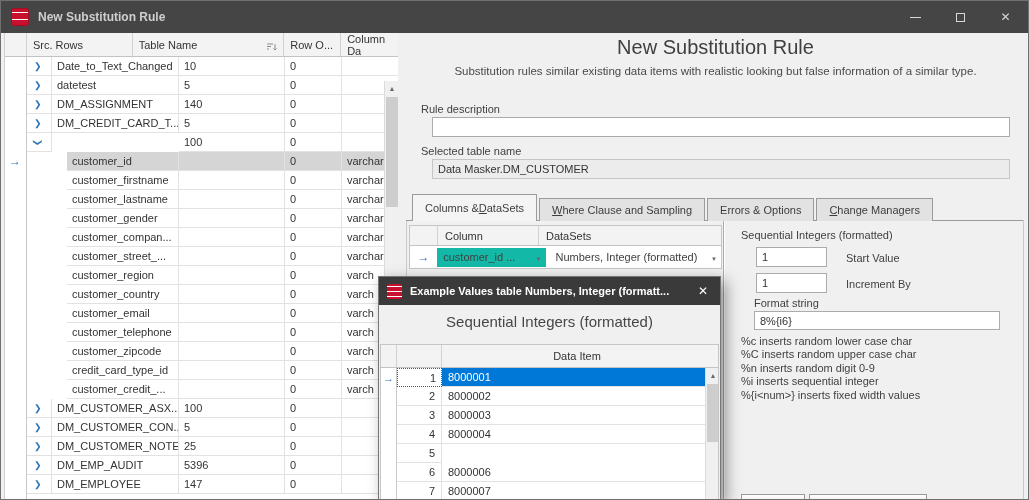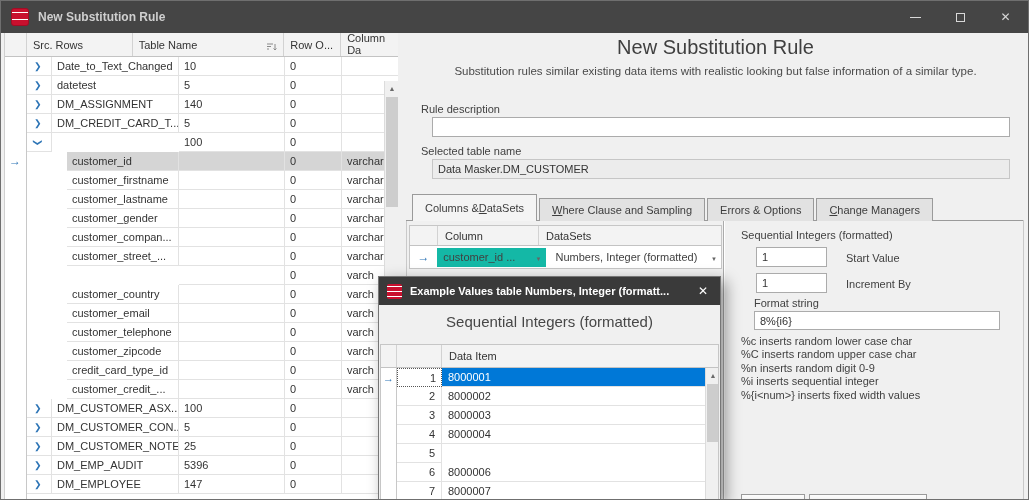--- a/index.html
+++ b/index.html
@@ -17,21 +17,21 @@
   .glyph-max { width:9px; height:9px; border:1px solid #d8d8d8; display:inline-block; }
 
   
   .lgrid { position:absolute; left:3px; top:32px; width:394px; height:468px; background:#fff; border-left:1px solid #d0d0d0; font-size:11px; color:#333; }
   .lg-header { position:absolute; left:0; top:0; width:100%; height:24px; background:#f3f3f3; border-bottom:1px solid #c3c3c3; display:flex; }
   .lg-header .hc { border-right:1px solid #d2d2d2; display:flex; align-items:center; padding-left:6px; color:#333; position:relative; }
   .hc.c-gut { width:22px; padding-left:0; }
   .hc.c-name { width:152px; }
   .hc.c-src { width:106px; }
   .hc.c-rowo { width:57px; }
-  .hc.c-cold { width:57px; border-right:none;align-items:flex-end; }
+  .hc.c-cold { width:57px; border-right:none; }
   .sort-ic { position:absolute; right:6px; top:8px; }
 
   .lg-body { position:absolute; left:0; top:24px; width:100%; height:444px; overflow:hidden; }
   .lg-gutter { position:absolute; left:0; top:0; width:22px; height:444px; border-right:1px solid #c8c8c8; background:#fff; }
   .rowptr { position:absolute; left:4px; color:#2e75b6; font-weight:bold; font-size:12px; }
   .rowptr::after { content:"\2192"; }
 
   .lrow { position:absolute; left:22px; width:372px; height:19px; }
   .lrow .cell { position:absolute; top:0; height:19px; border-bottom:1px solid #e2e2e2; border-right:1px solid #e2e2e2; display:flex; align-items:center; padding-left:5px; white-space:nowrap; overflow:hidden; background:#fff; }
   .lrow.sel .cell { background:#d5d5d5; }
@@ -102,21 +102,21 @@
   .popup { position:absolute; left:377px; top:275px; width:343px; height:225px; background:#f0f0f0; border:1px solid #767676; box-shadow:5px 5px 14px rgba(0,0,0,.4); z-index:10; }
   .p-titlebar { position:absolute; left:0; top:0; width:100%; height:28px; background:#3a3a3a; display:flex; align-items:center; }
   .p-icon { width:15px; height:15px; margin:0 8px 0 8px; border-radius:2px;
     background:repeating-linear-gradient(#c8102e 0 2px,#ffffff 2px 3px,#c8102e 3px 5px); background-color:#c8102e; }
   .p-title { color:#fff; font-size:11px; font-weight:bold; flex:1; white-space:nowrap; overflow:hidden; }
   .p-close { width:34px; height:28px; color:#fff; font-size:12px; display:flex; align-items:center; justify-content:center; }
   .p-heading { position:absolute; left:0; top:36px; width:100%; text-align:center; font-size:15px; color:#474747; }
 
   .pgrid { position:absolute; left:1px; top:67px; width:339px; height:158px; background:#fff; border:1px solid #c6c6c6; font-size:11px; color:#333; }
   .pg-header { display:flex; height:23px; background:#f3f3f3; border-bottom:1px solid #c3c3c3; }
-  .pg-header .hc { display:flex; align-items:center; border-right:1px solid #d2d2d2; padding-left:7px; color:#333; }
+  .pg-header .hc { display:flex; align-items:center; border-right:1px solid #d2d2d2; padding-left:7px; color:#333;justify-content:center; }
   .pg-gut-h { width:16px; padding-left:0; }
   .pg-num-h { width:45px; }
   .pg-data-h { width:263px; border-right:none !important; }
   .prow { display:flex; height:19px; }
   .prow .gut { width:16px; border-right:1px solid #c8c8c8; display:flex; align-items:center; justify-content:center; color:#2e75b6; font-weight:bold; font-size:11px; background:#fff; }
   .prow .num { width:45px; border-right:1px solid #e2e2e2; border-bottom:1px solid #e2e2e2; display:flex; align-items:center; justify-content:flex-end; padding-right:6px; background:#fff; }
   .prow .val { width:263px; border-bottom:1px solid #e2e2e2; display:flex; align-items:center; padding-left:6px; background:#fff; }
   .prow.sel .val { background:#0078d7; color:#fff; }
   .prow.sel .num { border:1px dotted #555; padding-right:5px; }
   .pg-scroll { position:absolute; right:0; top:23px; width:13px; height:134px; background:#f0f0f0; border-left:1px solid #dcdcdc; }
@@ -251,20 +251,21 @@
           </div>
           <div class="lrow" style="top: 190px;">
             <div class="cell blank"></div>
             <div class="cell nameC">customer_street_...</div>
             <div class="cell src"></div>
             <div class="cell rowo">0</div>
             <div class="cell cold">varchar</div>
           </div>
           <div class="lrow" style="top: 209px;">
             <div class="cell blank"></div>
+            <div class="cell nameC">customer_region</div>
             <div class="cell src"></div>
             <div class="cell rowo">0</div>
             <div class="cell cold">varch</div>
           </div>
           <div class="lrow" style="top: 228px;">
             <div class="cell blank"></div>
             <div class="cell nameC">customer_country</div>
             <div class="cell src"></div>
             <div class="cell rowo">0</div>
             <div class="cell cold">varch</div>

